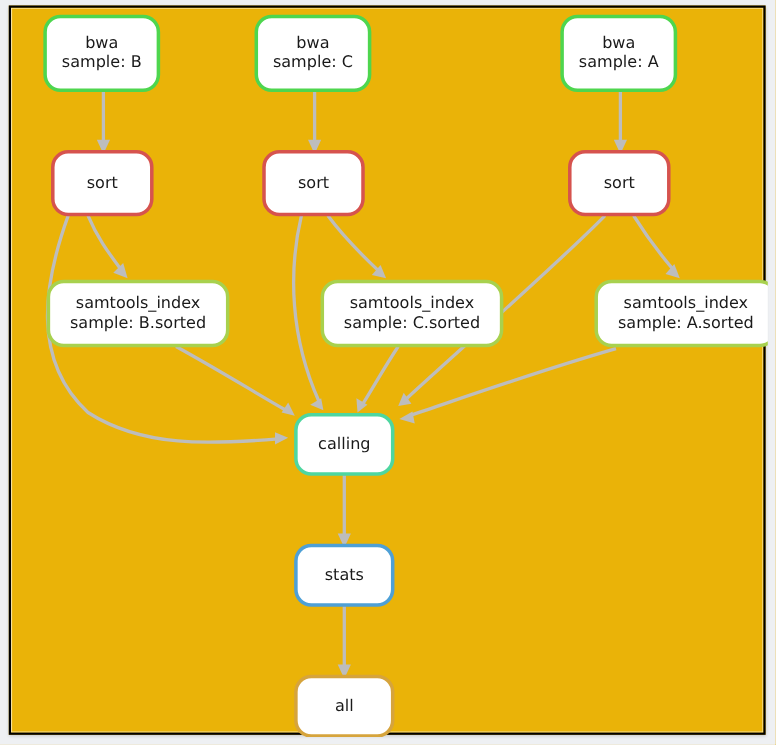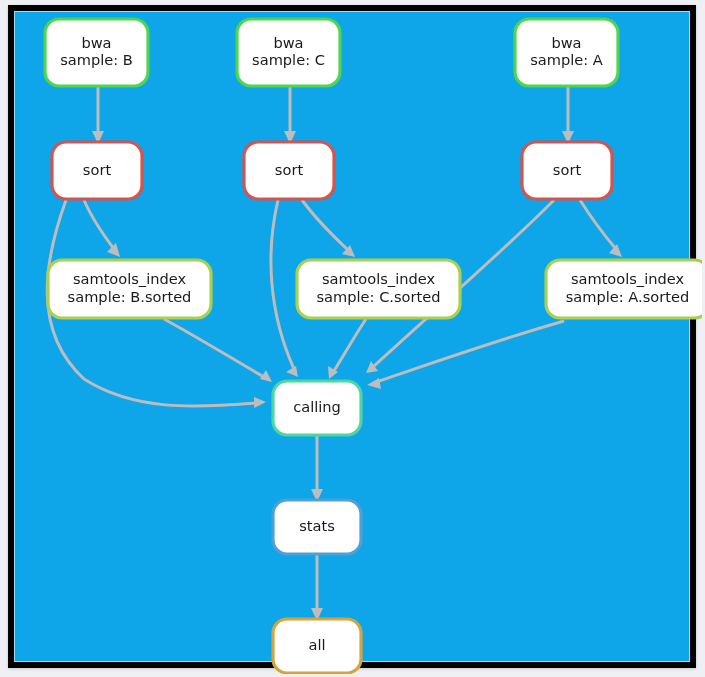--- a/index.html
+++ b/index.html
@@ -10,22 +10,22 @@
     height: 677px;
     overflow: hidden;
     font-family: "DejaVu Sans", sans-serif;
   }
   #canvas-frame {
     position: absolute;
     left: 8px;
     top: 5px;
     width: 688px;
     height: 663px;
-    background: #0ea5e9;
-    border: 6px solid #000000;
+    background: #eab308;
+    border: 2px solid #000000;
     box-shadow: 0 1px 3px rgba(0,0,0,0.16), 0 0 0 1px rgba(255,255,255,0.6) inset;
     box-sizing: border-box;
   }
   #dag-svg {
     position: absolute;
     left: 0;
     top: 0;
     width: 688px;
     height: 663px;
     display: block;

